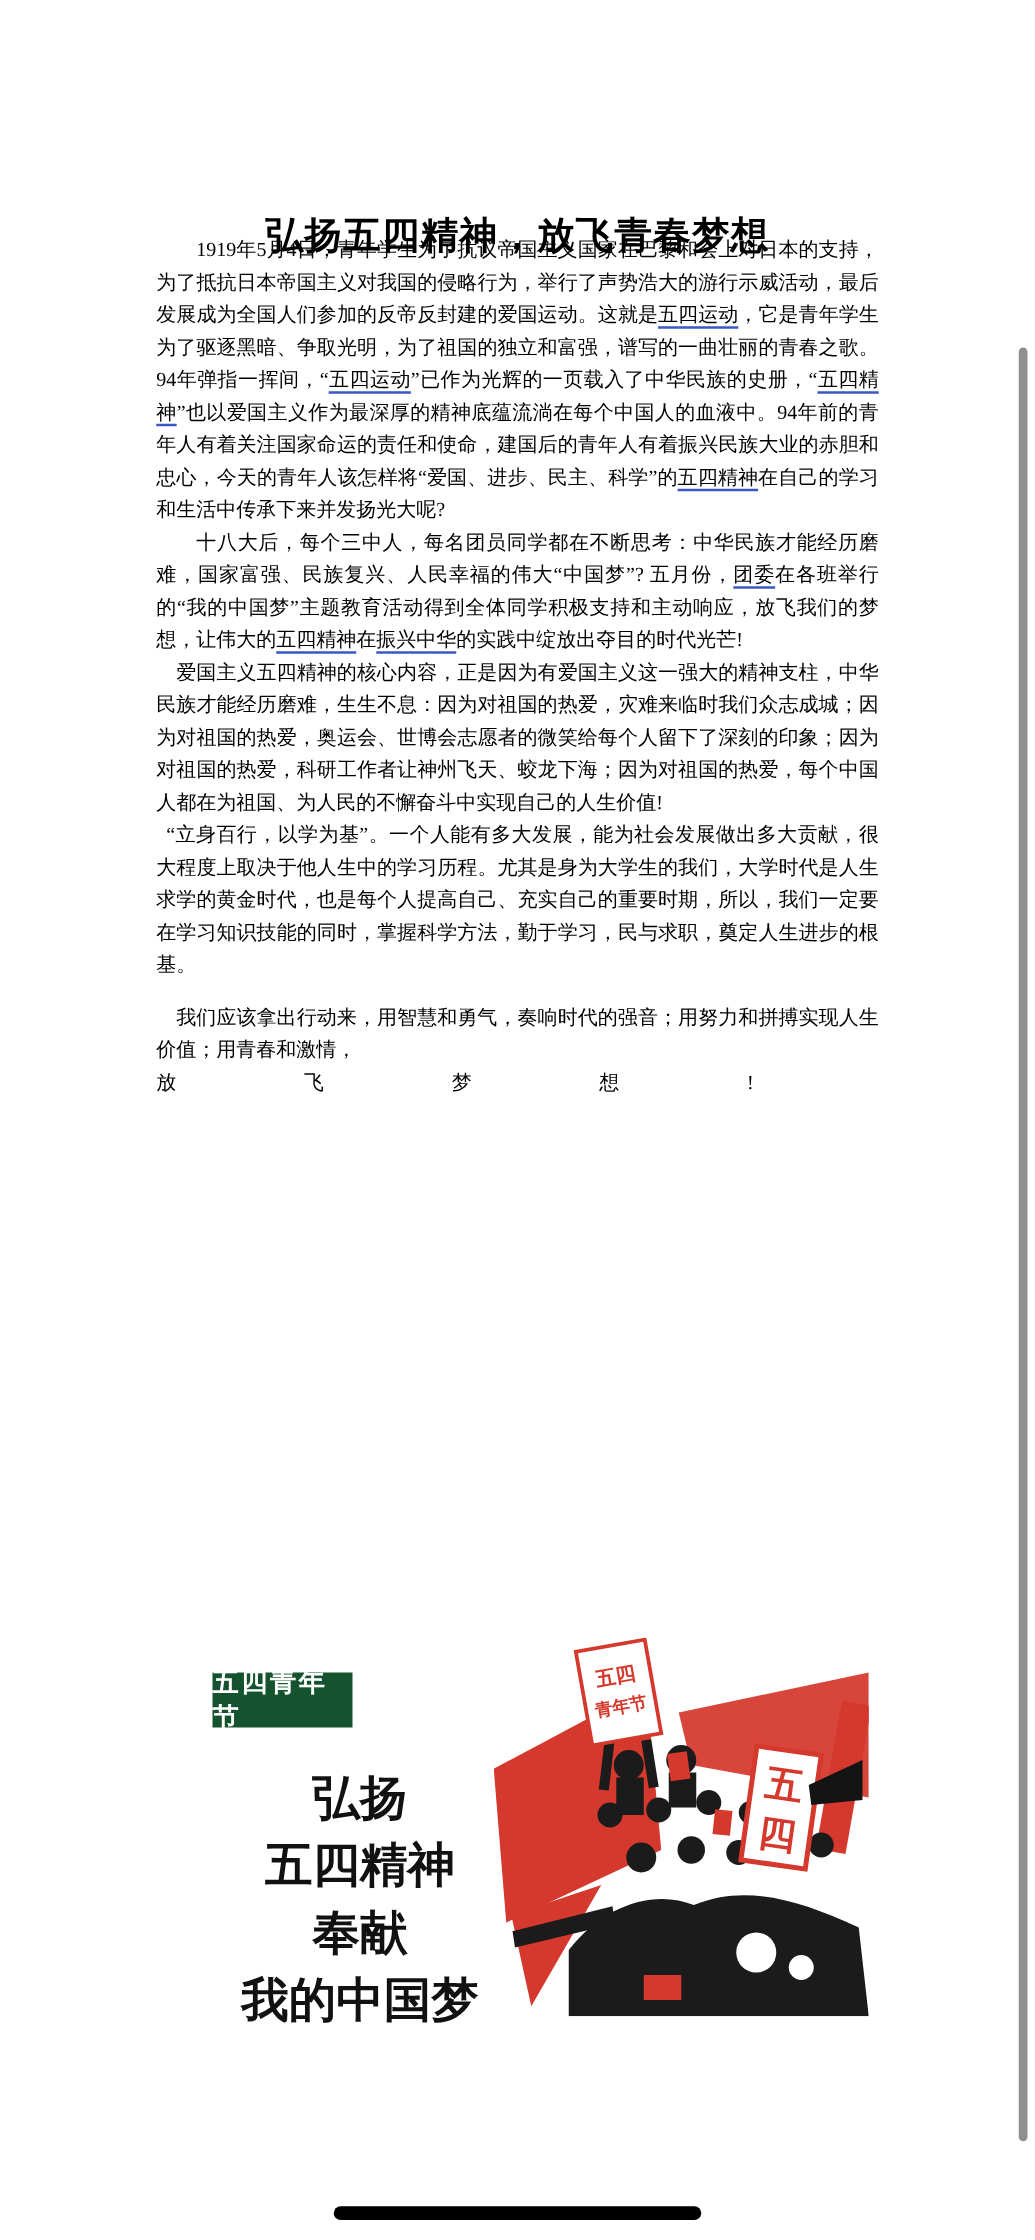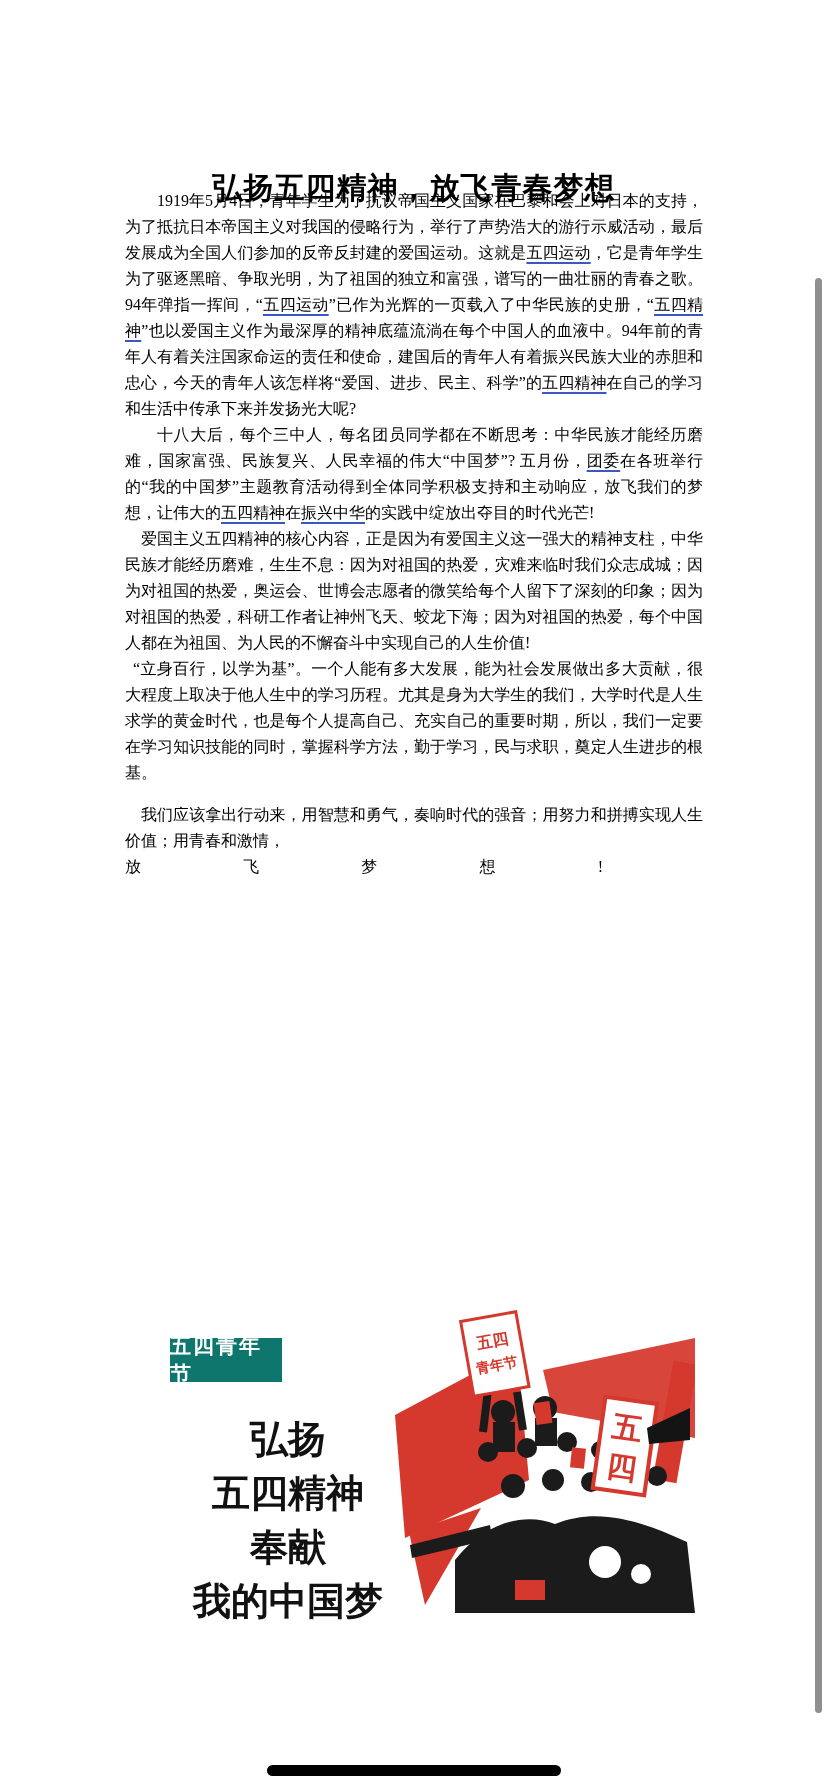--- a/index.html
+++ b/index.html
@@ -23,21 +23,21 @@
     text-underline-offset:4px;
     color:#000;
   }
   .spread-line{
     display:flex;justify-content:space-between;width:478px;height:26px;align-items:center;
   }
   
   .poster{position:absolute;left:165px;top:1310px;width:530px;height:303px;}
   .poster-badge{
     position:absolute;left:5px;top:28px;width:112px;height:44px;
-    background:#0f766e;color:#fff;display:flex;align-items:center;justify-content:center;
+    background:#14532d;color:#fff;display:flex;align-items:center;justify-content:center;
     font-family:"Liberation Sans","DejaVu Sans",sans-serif;font-weight:bold;
     font-size:21px;letter-spacing:2px;
   }
   .poster-slogans{
     position:absolute;left:28px;top:58px;
     font-family:"Liberation Sans","DejaVu Sans",sans-serif;
     font-weight:900;font-size:38px;line-height:54px;color:#111;
     padding-top:44px; 
     text-align:center;
   }

